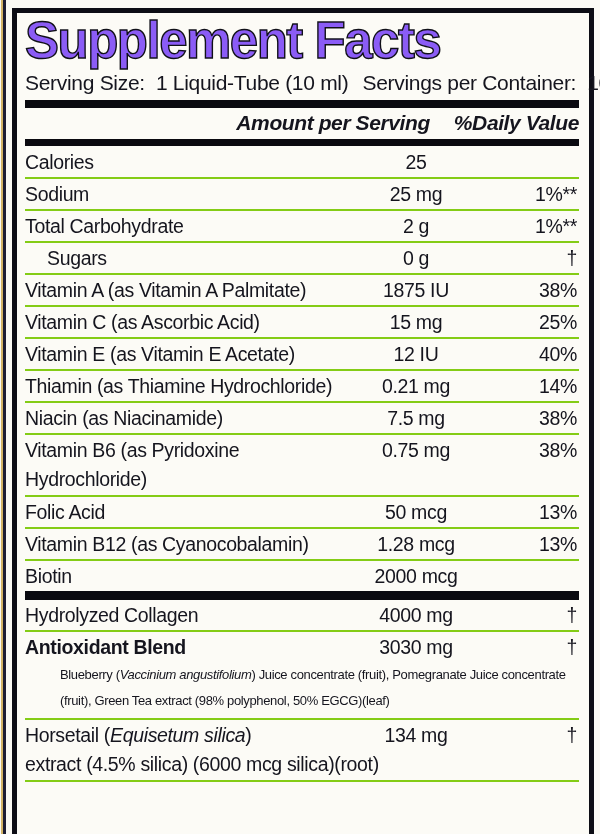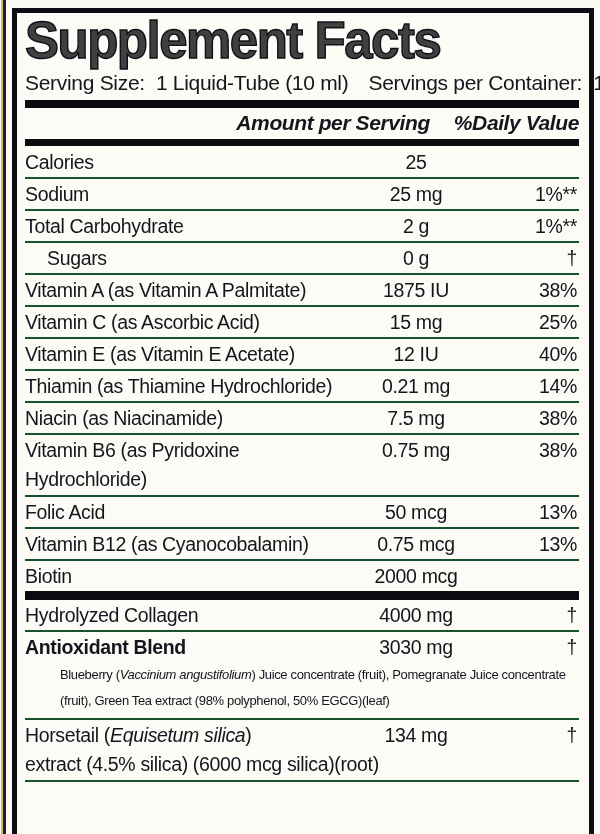--- a/index.html
+++ b/index.html
@@ -30,54 +30,54 @@
     border:5px solid #0d0d15;
     border-bottom:none;
     padding:2px 10px 0 8px;
     background:#fcfbf6;
   }
   .title {
     font-size:51px;
     line-height:52px;
     font-weight:bold;
     letter-spacing:-1.5px;
-    color:#404040;
+    color:#8b5cf6;
     -webkit-text-stroke:1.4px #101018;
     margin-top:0px;
     white-space:nowrap;
   }
   .serving-line {
     font-size:21px;
     line-height:27px;
     letter-spacing:-0.3px;
     margin-top:2px;
     white-space:nowrap;
   }
-  .serving-line .seg { margin-right:20px; }
+  .serving-line .seg { margin-right:14px; }
   .thick-bar {
     height:8px;
     background:#0a0a10;
     margin-top:4px;
   }
   .col-header {
     display:flex;
     justify-content:flex-end;
     align-items:center;
     gap:24px;
     font-weight:bold;
     font-size:21px;
     letter-spacing:-0.4px;
     line-height:28px;
     padding:1px 0 0 0;
     font-style:italic;
   }
   .bar2 { height:7px; background:#0a0a10; margin:2px 0 0 0; }
   
   #rows-container { margin-top:1px; }
-  .row-block { border-bottom:2px solid #14532d; }
+  .row-block { border-bottom:2px solid #84cc16; }
   .row-block.no-border { border-bottom:none; }
   .row-line {
     display:grid;
     grid-template-columns:1fr 130px 98px;
     align-items:start;
     font-size:19.5px;
     letter-spacing:-0.35px;
     line-height:30px;
   }
   .cell-name   { text-align:left; white-space:nowrap; }
@@ -201,21 +201,21 @@
         <div class="row-block">
           <div class="row-line">
             <div class="cell-name"><span>Folic Acid</span></div>
             <div class="cell-amount">50 mcg</div>
             <div class="cell-pct">13%</div>
           </div>
         </div>
         <div class="row-block">
           <div class="row-line">
             <div class="cell-name"><span>Vitamin B12 (as Cyanocobalamin)</span></div>
-            <div class="cell-amount">0.75 mcg</div>
+            <div class="cell-amount">1.28 mcg</div>
             <div class="cell-pct">13%</div>
           </div>
         </div>
         <div class="row-block no-border">
           <div class="row-line">
             <div class="cell-name"><span>Biotin</span></div>
             <div class="cell-amount">2000 mcg</div>
           </div>
         </div>
         <div class="section-bar"></div>

